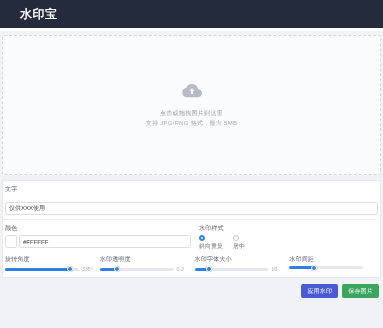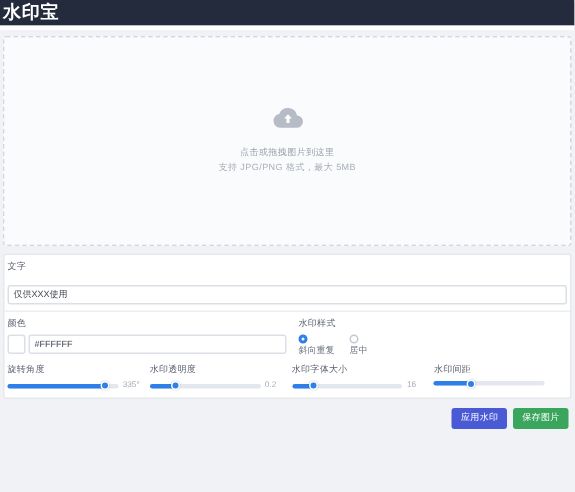--- a/index.html
+++ b/index.html
@@ -6,25 +6,25 @@
   html, body {
     width: 383px; height: 328px;
     overflow: hidden;
     background: #f0f2f5;
     font-family: "Liberation Sans", "DejaVu Sans", sans-serif;
   }
   #app { position: relative; width: 383px; height: 328px; background: #f0f2f5; }
 
   
   .header {
-    height: 17px;
+    height: 28px;
     background: #242b3d;
     display: flex;
     align-items: center;
-    padding-left: 2px;
+    padding-left: 20px;
     box-shadow: 0 1px 2px rgba(0,0,0,0.25);
   }
   .header-title {
     color: #ffffff;
     font-size: 12px;
     font-weight: bold;
     letter-spacing: 0.5px;
   }
   .header-underline {
     height: 3px;

